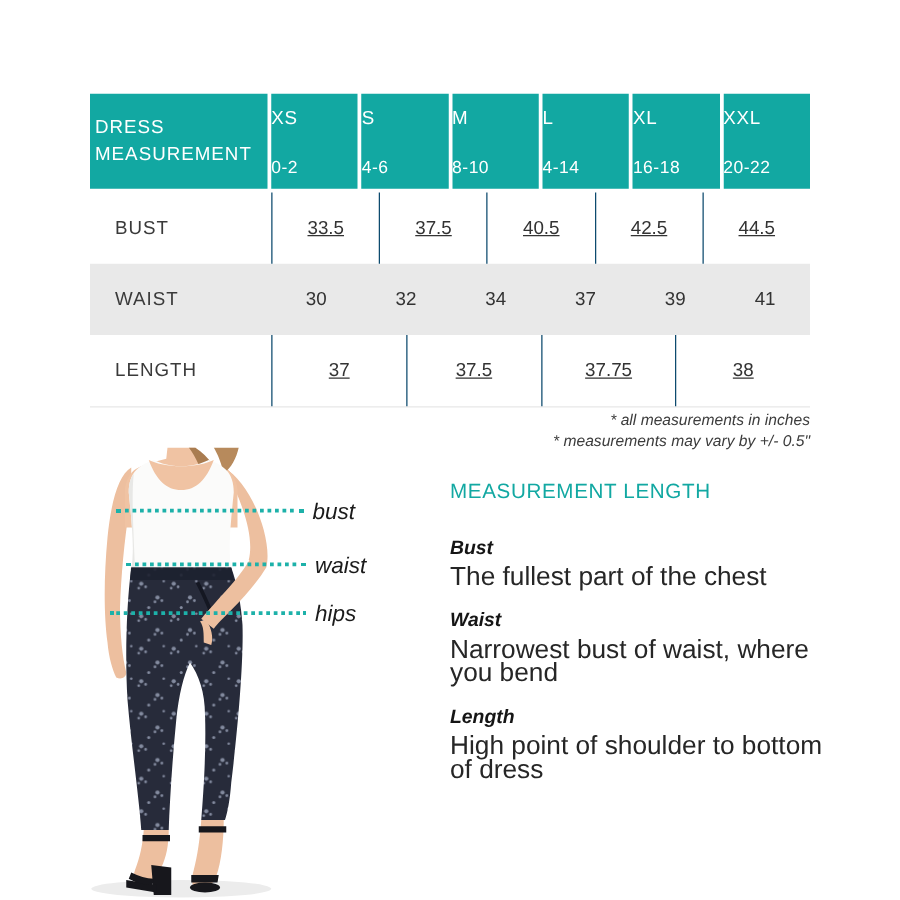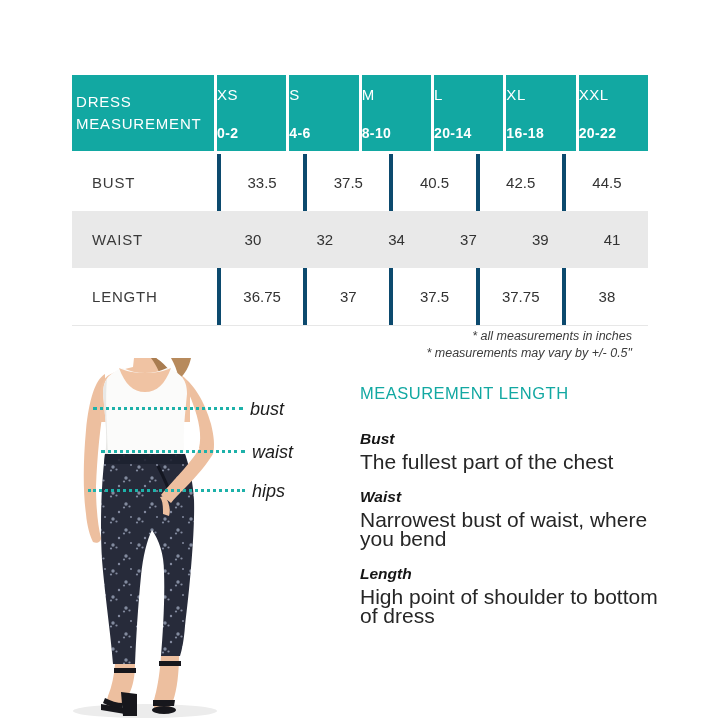--- a/index.html
+++ b/index.html
@@ -14,36 +14,36 @@
   .th {
     background:#12a8a2; color:#fff; height:76px;
     display:flex; flex-direction:column; justify-content:center; align-items:flex-start;
   }
   .th.label-col {
     width:142px; flex:none; align-items:flex-start; padding-left:4px; box-sizing:border-box;
     font-size:15px; line-height:22px; letter-spacing:0.8px;
   }
   .th.size-col { flex:1; }
   .size-name { font-size:15px; letter-spacing:0.6px; }
-  .size-range { font-size:14px; margin-top:22px; letter-spacing:0.4px;font-weight:bold; }
+  .size-range { font-size:14px; margin-top:22px; letter-spacing:0.4px; }
 
   .tbody { border-bottom:1px solid #e7e7e7; }
   .trow { display:flex; height:57px; }
   .trow .td { display:flex; align-items:center; }
   .td.rowlabel {
     width:145px; padding-left:20px; box-sizing:border-box;
     font-size:15px; letter-spacing:0.8px; color:#3a3a3a;
   }
   .td.val { flex:1; justify-content:center; font-size:15px; color:#333; }
-  .trow.white .td + .td { border-left:4px solid #0c4a6e; }
+  .trow.white .td + .td { border-left:1px solid #0c4a6e;text-decoration:underline; }
   .trow.alt { background:#e9e9e9; }
 
   
   .footnotes {
-    position:absolute; top:328px; right:88px; text-align:right;
+    position:absolute; top:328px; right:72px; text-align:right;
     font-style:italic; font-size:12.5px; color:#3c3c3c; line-height:17px;
   }
 
   
   .model { position:absolute; left:55px; top:358px; width:180px; height:362px; }
   .dotline { position:absolute; height:0; border-top:3px dotted #1db1a9; }
   .dotline.bust  { left:93px;  top:407px; width:150px; }
   .dotline.waist { left:101px; top:450px; width:144px; }
   .dotline.hips  { left:88px;  top:489px; width:157px; }
   .measure-label { position:absolute; font-style:italic; font-size:18px; color:#1b1b1b; }
@@ -79,21 +79,21 @@
       <div class="th size-col">
         <div class="size-name">S</div>
         <div class="size-range">4-6</div>
       </div>
       <div class="th size-col">
         <div class="size-name">M</div>
         <div class="size-range">8-10</div>
       </div>
       <div class="th size-col">
         <div class="size-name">L</div>
-        <div class="size-range">20-14</div>
+        <div class="size-range">4-14</div>
       </div>
       <div class="th size-col">
         <div class="size-name">XL</div>
         <div class="size-range">16-18</div>
       </div>
       <div class="th size-col">
         <div class="size-name">XXL</div>
         <div class="size-range">20-22</div>
       </div>
     </div>
@@ -111,21 +111,20 @@
         <div class="td rowlabel">WAIST</div>
         <div class="td val">30</div>
         <div class="td val">32</div>
         <div class="td val">34</div>
         <div class="td val">37</div>
         <div class="td val">39</div>
         <div class="td val">41</div>
       </div>
       <div class="trow white">
         <div class="td rowlabel">LENGTH</div>
-        <div class="td val">36.75</div>
         <div class="td val">37</div>
         <div class="td val">37.5</div>
         <div class="td val">37.75</div>
         <div class="td val">38</div>
       </div>
     </div>
   </div>
 
   <div class="footnotes">
     <div>* all measurements in inches</div>

